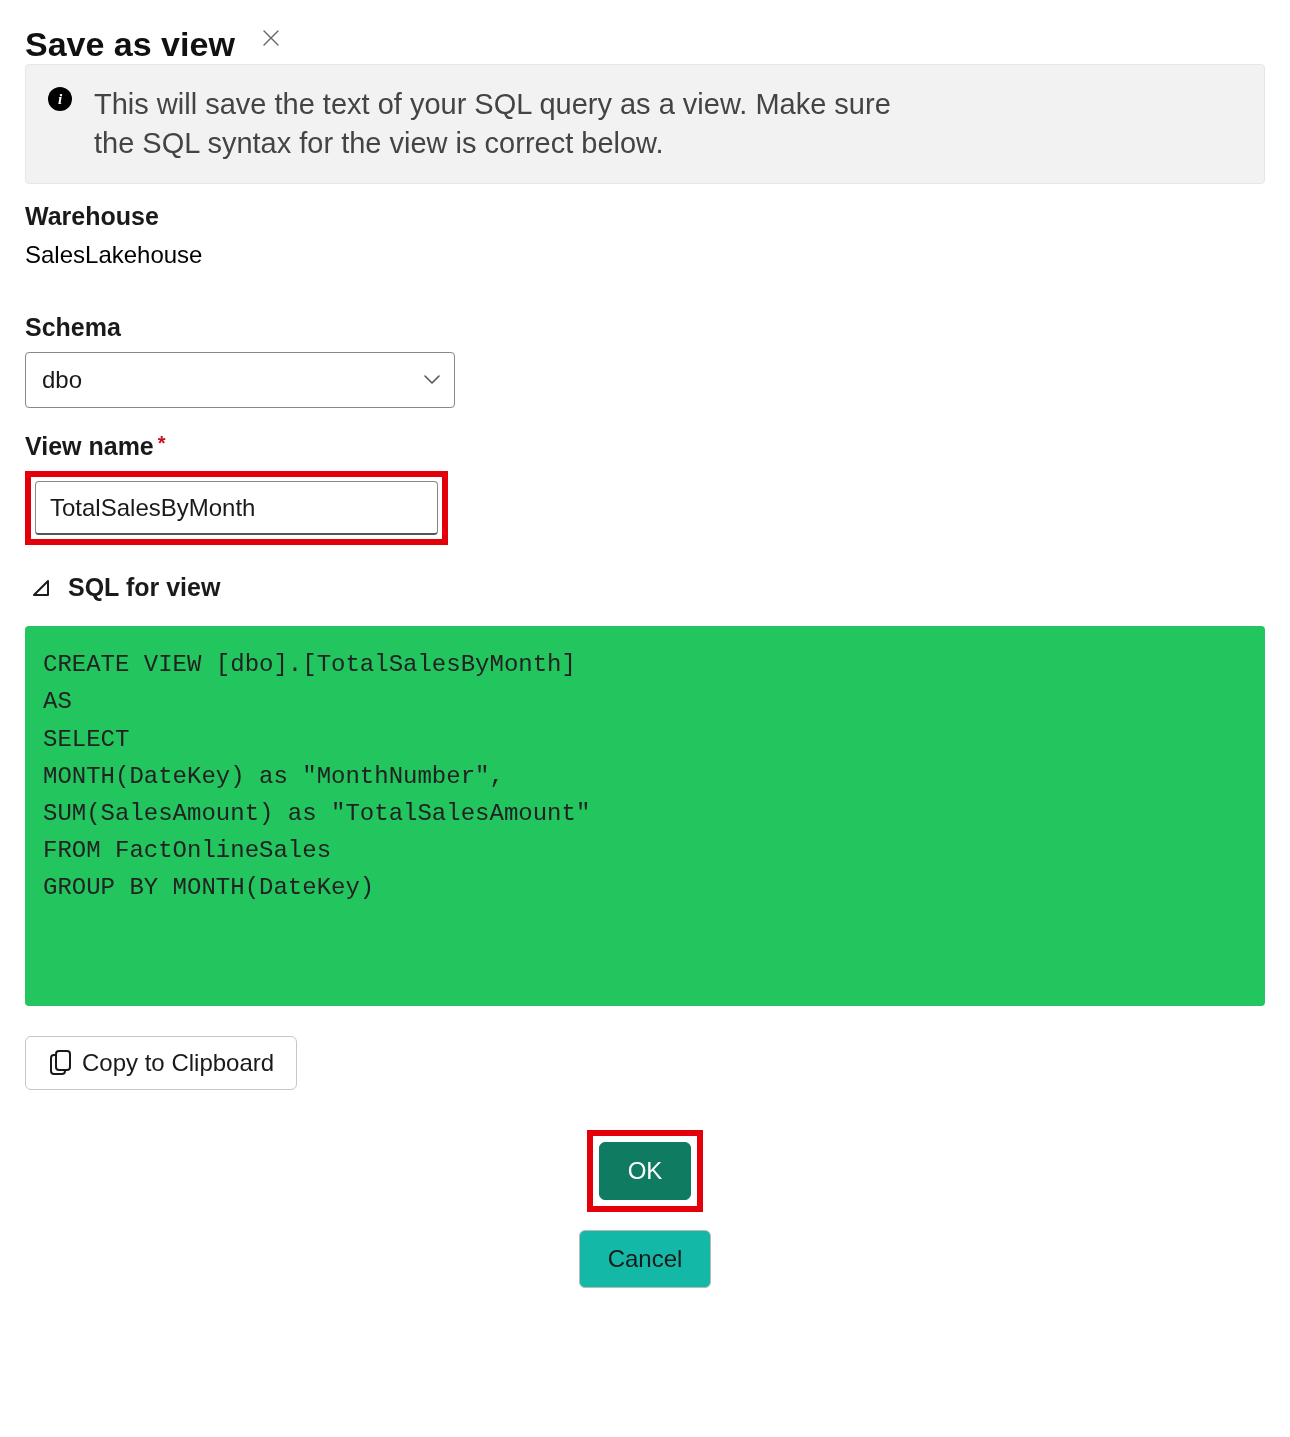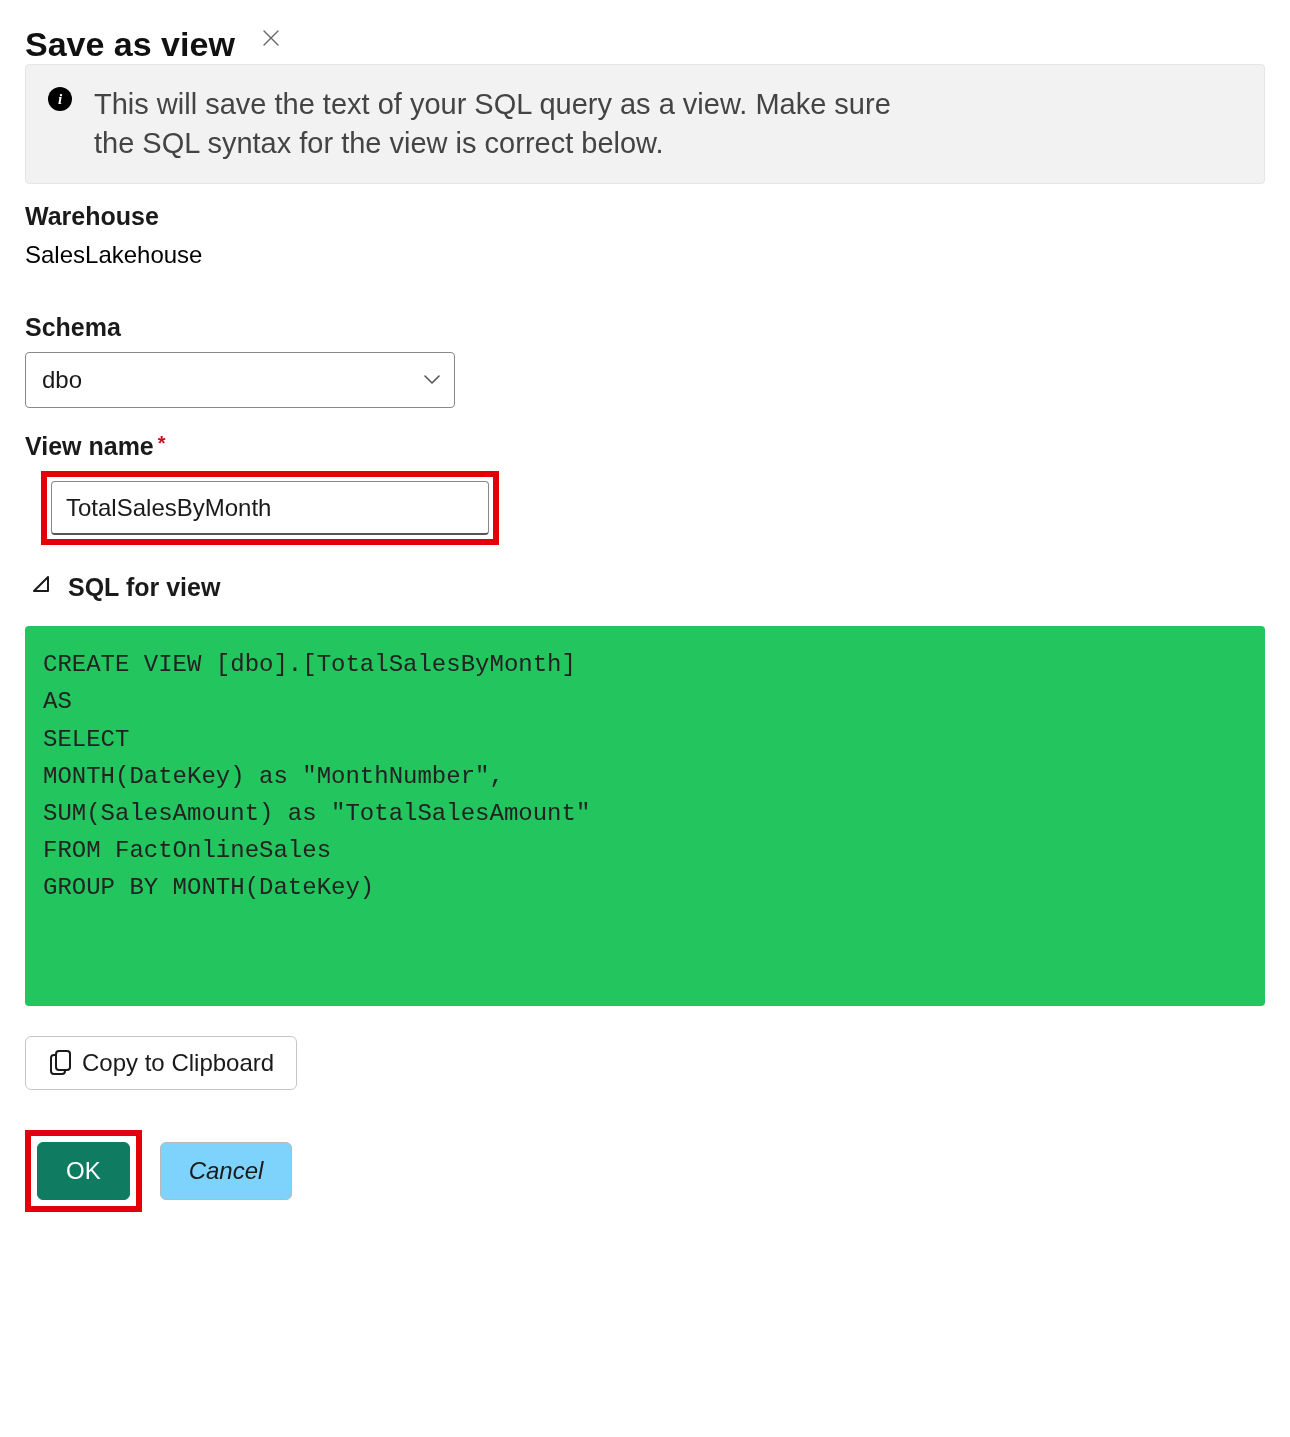--- a/index.html
+++ b/index.html
@@ -107,37 +107,36 @@
     }
     .required-asterisk {
       color: #c50f1f;
       font-size: 20px;
       vertical-align: top;
       margin-left: 4px;
     }
     .highlight-box {
       border: 6px solid #e3000b;
       padding: 4px;
-      width: 458px;
+      width: 423px;
       margin-bottom: 28px;
-      margin-left: 16px;
     }
     .text-input {
       width: 100%;
       height: 54px;
       border: 1px solid #888;
       border-bottom: 2px solid #555;
       border-radius: 4px;
       padding: 0 14px;
       font-size: 24px;
       color: #1a1a1a;
     }
     .sql-heading {
       display: flex;
-      align-items: flex-start;
+      align-items: center;
       gap: 16px;
       margin: 10px 0 24px 0;
     }
     .sql-heading-text {
       font-size: 25px;
       font-weight: 700;
       color: #1a1a1a;
     }
     .sql-block {
       background: #22c55e;
@@ -161,44 +160,44 @@
       padding: 12px 22px;
       font-size: 24px;
       color: #1a1a1a;
       cursor: pointer;
       margin-bottom: 40px;
     }
     .footer-actions {
       display: flex;
       gap: 18px;
       align-items: center;
+      flex-direction: column;
     }
     .ok-highlight {
       border: 6px solid #e3000b;
       padding: 6px;
       display: inline-block;
     }
     .btn {
       font-size: 24px;
       padding: 14px 28px;
       border-radius: 6px;
       cursor: pointer;
       border: 1px solid transparent;
       min-width: 90px;
     }
     .btn-primary {
       background: #0f7b61;
       color: #fff;
       border-color: #0f7b61;
     }
     .btn-secondary {
-      background: #7dd3fc;
+      background: #14b8a6;
       color: #1a1a1a;
       border: 1px solid #b9b9b9;
-      font-style: italic;
     }
     .sql-icon svg, .copy-icon svg { display:block; }
     .sql-icon { margin-left: 5px; }
   </style>
 </head>
 <body>
 
 
 
 <div class="dialog-header">

